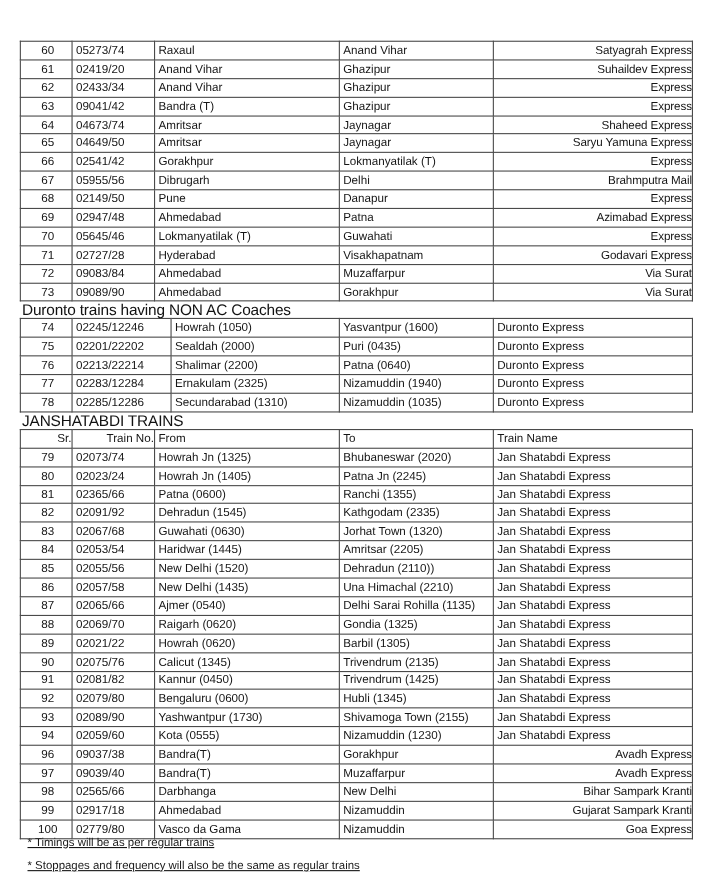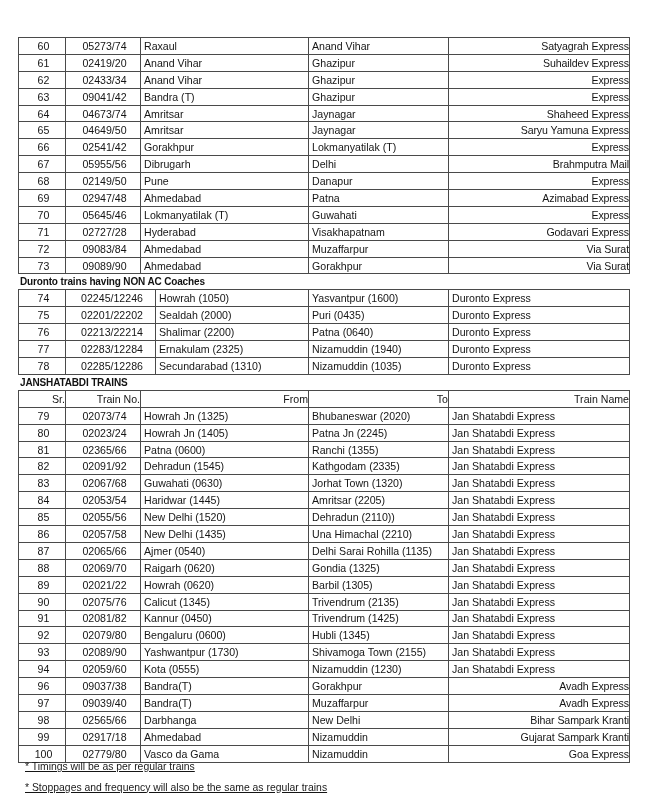--- a/index.html
+++ b/index.html
@@ -44,54 +44,54 @@
     white-space: nowrap;
     overflow: hidden;
     vertical-align: middle;
     background: #fff;
   }
   td.sr {
     text-align: center;
     padding: 0;
   }
   td.tno {
-    text-align: center;
+    text-align: left;
     padding: 0;
   }
   td.name-small {
     font-size: 8.6px;
     letter-spacing: -0.1px;
     text-align: right;
   }
   td.hdr {
     text-align: right;
     font-size: 10.6px;
   }
   td.hdr.left {
-    text-align: right;
+    text-align: left;
     padding-left: 3px;
   }
 
   
   .colA { width: 47px; }
   .colB { width: 75px; }
   .colC { width: 168px; }
   .colD { width: 140px; }
   .colE { width: 181px; }
 
   
   .dcolA { width: 47px; }
   .dcolB { width: 90px; }
   .dcolC { width: 153px; }
   .dcolD { width: 140px; }
   .dcolE { width: 181px; }
 
   .sec-label {
-    font-size: 10px;
-    font-weight: bold;
+    font-size: 14px;
+    font-weight: normal;
     letter-spacing: -0.15px;
     line-height: 13px;
     padding: 1px 0 1px 2px;
     color: #111;
   }
 
   .notes {
     position: absolute;
     left: 25px;
     top: 729px;

